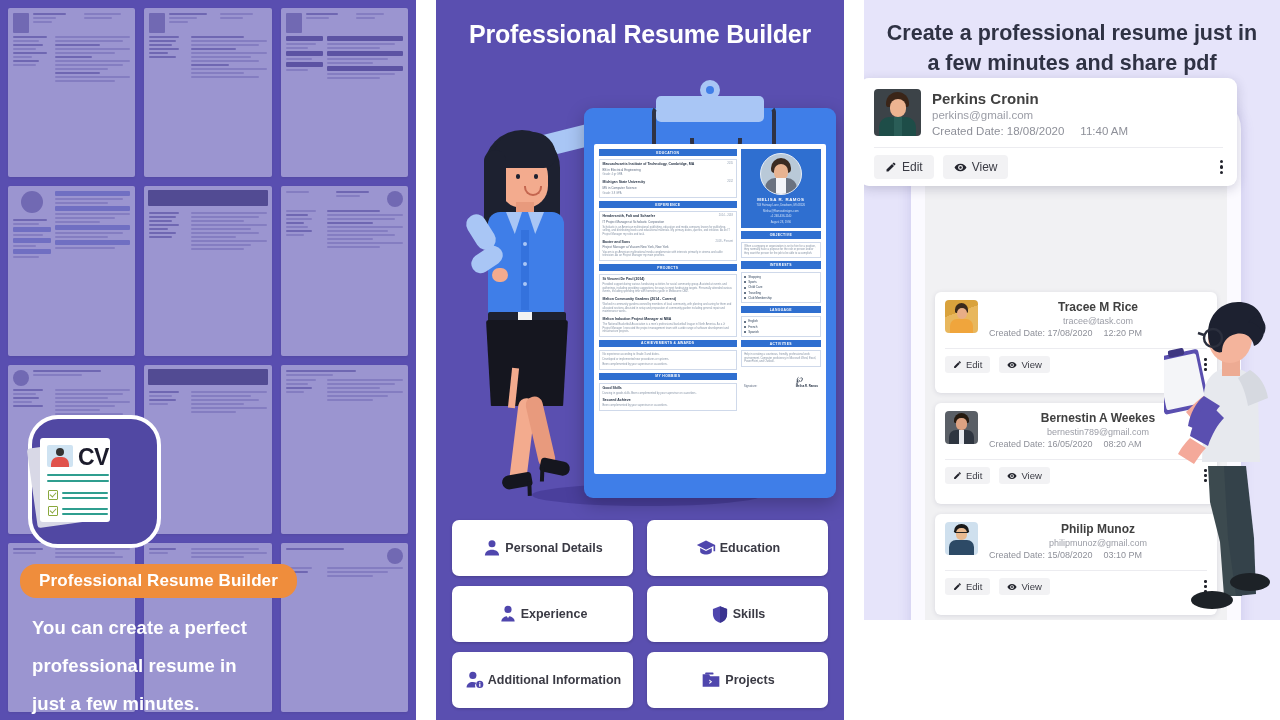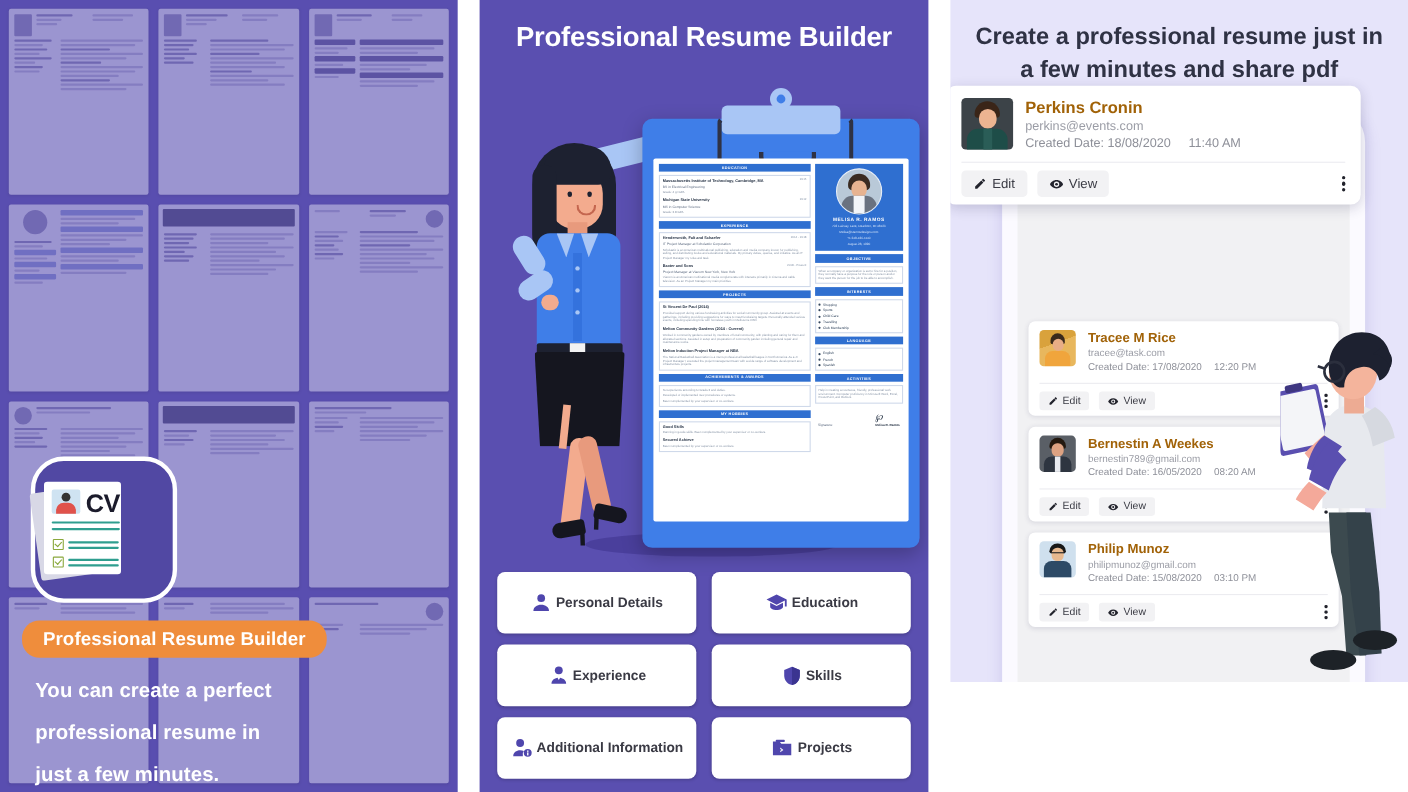--- a/index.html
+++ b/index.html
@@ -151,36 +151,36 @@
   .ph-bar{position:absolute;left:140px;top:42px;width:52px;height:5px;border-radius:3px;background:#141c33;}
   .ph-dot-sm{position:absolute;left:164px;top:19px;width:7px;height:7px;border-radius:50%;background:#141c33;}
   .appbar{height:38px;background:#5a4fb0;display:flex;align-items:center;padding:0 13px;}
   .appbar .t{color:#fff;font-size:13px;font-weight:bold;}
   .card-main{position:absolute;left:-4px;top:78px;width:377px;border-radius:9px;background:#fff;
         box-shadow:0 3px 12px rgba(40,40,80,.2);padding:11px 14px 7px 14px;box-sizing:border-box;z-index:4;}
   .row{display:flex;gap:11px;}
   .ava{width:47px;height:47px;border-radius:4px;flex:none;overflow:hidden;position:relative;background:#46525c;}
   .ava.sm{width:33px;height:33px;}
   .who{flex:1;min-width:0;}
-  .who .nm{font-size:15px;font-weight:bold;color:#a16207;line-height:19px;}
+  .who .nm{font-size:15px;font-weight:bold;color:#404040;line-height:19px;}
   .who .nm.sm{font-size:12px;line-height:15px;}
   .who .em{font-size:11.5px;color:#9b9da6;line-height:15px;}
   .who .em.sm{font-size:9px;line-height:12px;}
   .who .dt{font-size:11.5px;color:#8e9099;line-height:16px;display:flex;gap:16px;}
   .who .dt.sm{font-size:9px;line-height:13px;gap:11px;}
   .divider{height:1px;background:#ececf0;margin:8px 0 0 0;}
   .acts{display:flex;align-items:center;gap:9px;padding-top:7px;}
   .act{background:#f2f2f4;border-radius:4px;display:flex;align-items:center;gap:5px;
         padding:5px 11px;font-size:12px;color:#3a3b44;}
   .act.sm{padding:3px 8px;font-size:9.5px;gap:4px;border-radius:3px;}
   .kebab{margin-left:auto;display:flex;flex-direction:column;gap:2.5px;}
   .kebab i{width:3.2px;height:3.2px;border-radius:50%;background:#22232c;display:block;}
   .kebab.sm i{width:2.6px;height:2.6px;}
   .sublist{position:absolute;left:10px;right:10px;top:148px;display:flex;flex-direction:column;gap:10px;z-index:2;}
-  .subcard{background:#fff;border-radius:6px;box-shadow:0 1px 5px rgba(40,40,80,.12);padding:8px 10px 5px 10px;}
+  .subcard{background:#fff;border-radius:6px;box-shadow:0 1px 5px rgba(40,40,80,.12);padding:8px 10px 20px 10px;text-align:center;}
 
   .bottombar{position:absolute;left:0;right:0;bottom:0;height:36px;background:#5a4fb0;
         display:flex;align-items:center;justify-content:space-between;padding:0 14px;z-index:3;}
   .fab{position:absolute;left:50%;bottom:18px;transform:translateX(-50%);width:38px;height:38px;
         border-radius:50%;background:#5a4fb0;border:3px solid #f3f2f8;display:flex;
         align-items:center;justify-content:center;z-index:5;}
 
   
   .man{position:absolute;right:4px;bottom:0px;width:112px;height:330px;z-index:6;}
 </style>
@@ -941,21 +941,21 @@
     <div class="card-main">
       <div class="row">
         <div class="ava" style="background:#3c4348;">
           <span style="position:absolute;left:12px;top:3px;width:23px;height:15px;background:#3a2518;border-radius:12px 12px 3px 3px;"></span>
           <span style="position:absolute;left:16px;top:10px;width:16px;height:18px;background:#edb491;border-radius:8px;"></span>
           <span style="position:absolute;left:5px;top:28px;width:37px;height:20px;background:#1e4d48;border-radius:10px 10px 0 0;"></span>
           <span style="position:absolute;left:20px;top:28px;width:8px;height:20px;background:#2a5d57;"></span>
         </div>
         <div class="who">
           <div class="nm">Perkins Cronin</div>
-          <div class="em">perkins@events.com</div>
+          <div class="em">perkins@gmail.com</div>
           <div class="dt">
               <span>Created Date: 18/08/2020</span>
               <span>11:40 AM</span>
             </div>
         </div>
       </div>
       <div class="divider"></div>
       <div class="acts">
         <div class="act">
           <svg width="12" height="12" viewBox="0 0 24 24" fill="#23242d">

